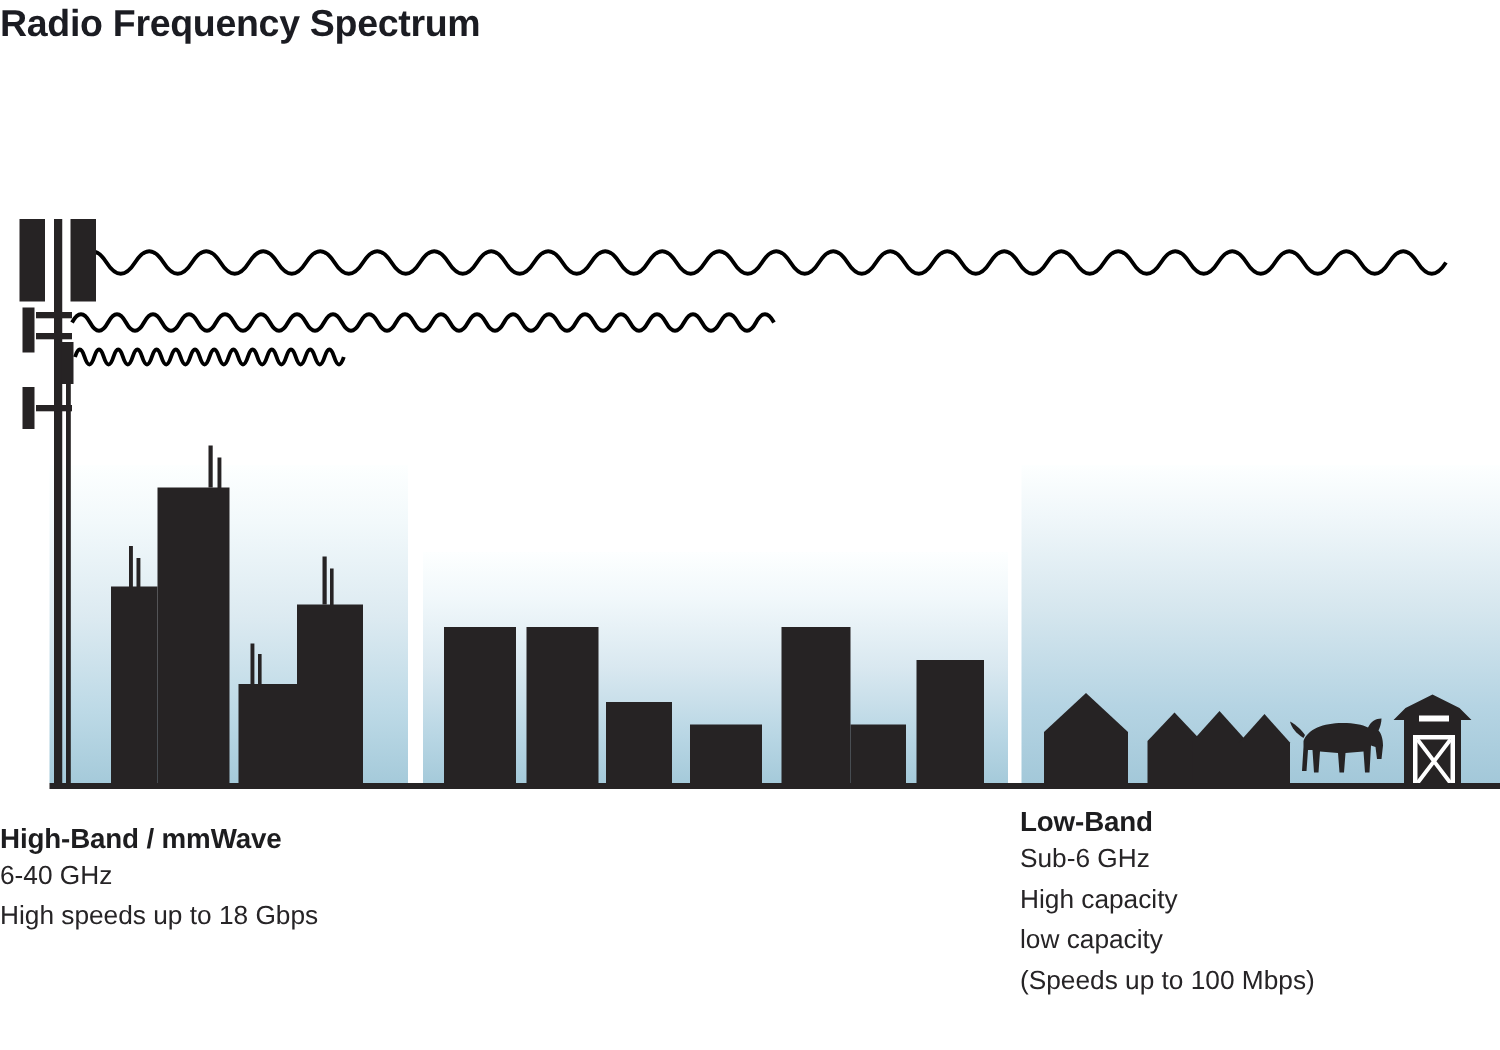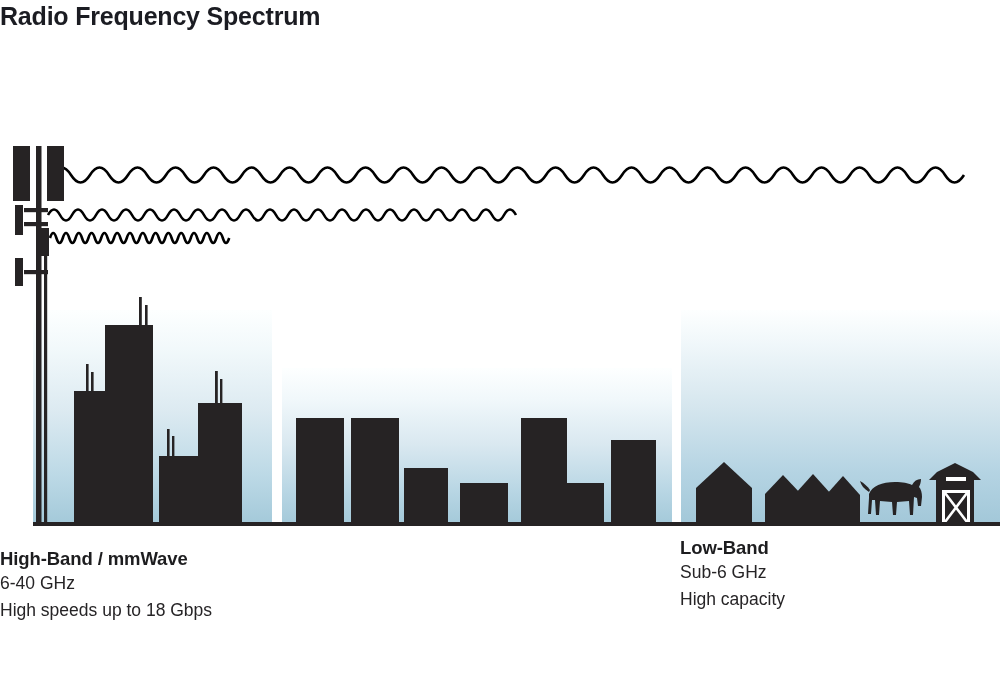--- a/index.html
+++ b/index.html
@@ -236,16 +236,18 @@
   <div id="col-mid" class="caption-col">
     <div class="band-lines">
     </div>
   </div>
 
   <div id="col-low" class="caption-col">
     <div class="band-name">Low-Band</div>
     <div class="band-lines">
       <div>Sub-6 GHz</div>
       <div>High capacity</div>
+      <div>low capacity</div>
+      <div>(Speeds up to 100 Mbps)</div>
     </div>
   </div>
 
 </div>
 
 </body></html>

